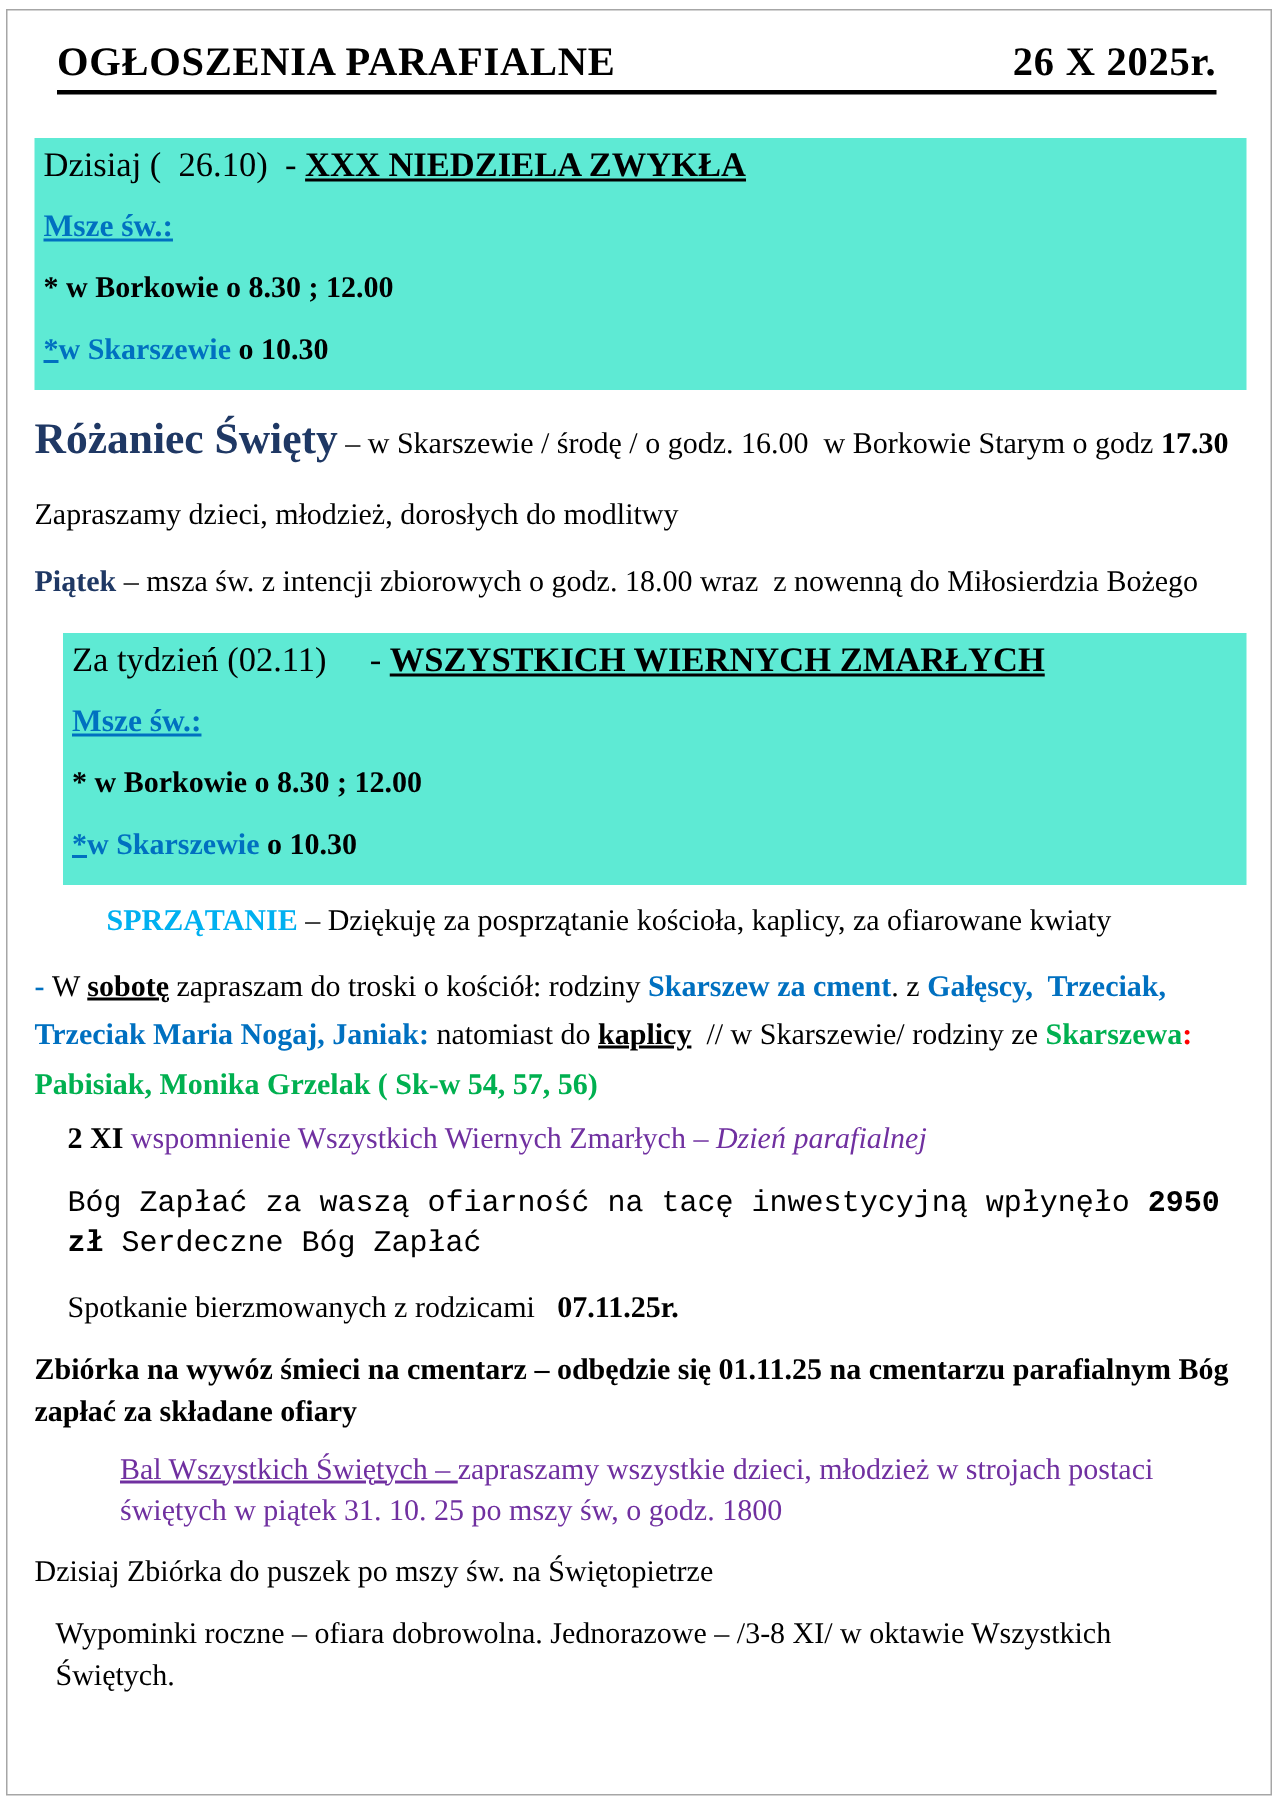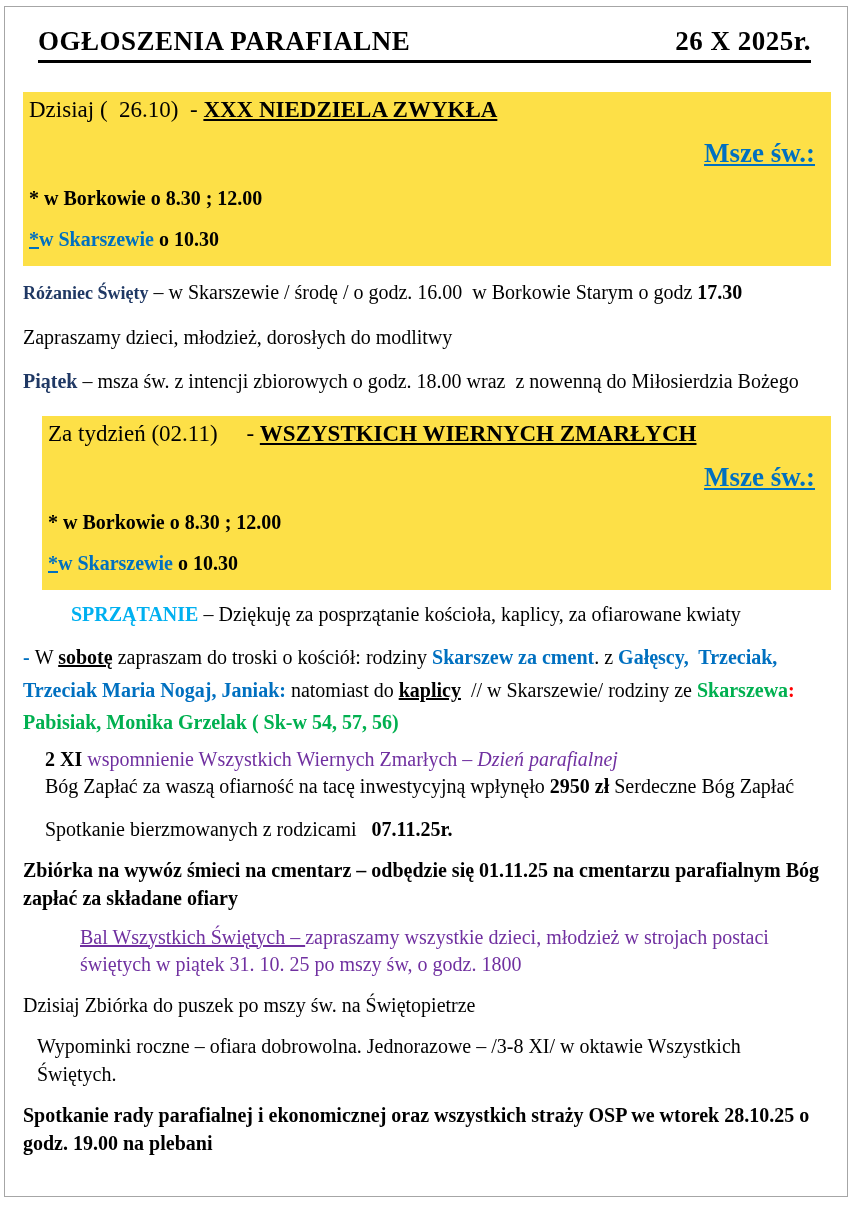--- a/index.html
+++ b/index.html
@@ -21,54 +21,54 @@
   .title-row{
     display:flex;justify-content:space-between;align-items:baseline;
     margin:26px 20px 0 15px;
     border-bottom:3px solid #000;
     padding-bottom:3px;
   }
   .title-row .t{font-size:27px;font-weight:bold;letter-spacing:.5px;}
 
   
   .green-block{
-    background:#fde047;
-    padding:5px 16px 15px 6px;
+    background:#5eead4;
+    padding:5px 2px 15px 6px;
     box-sizing:border-box;
   }
   .gb1{margin-top:29px;}
   .gb2{margin-top:20px;margin-left:19px;}
   .g-head{font-size:23px;white-space:pre-wrap;}
   .g-head .hd{font-weight:bold;text-decoration:underline;}
-  .g-msze{margin-top:15px;text-align:right;font-size:27px;font-weight:bold;}
+  .g-msze{margin-top:15px;text-align:left;font-size:21px;font-weight:bold;}
   .g-msze span{color:#0070c0;text-decoration:underline;}
   .g-mass{margin-top:18px;font-size:20px;font-weight:bold;white-space:pre-wrap;}
   .g-mass .lnk{color:#0070c0;}
   .g-mass .lnk .star{text-decoration:underline;}
 
   
   p{margin:0;font-size:20px;line-height:1.38;white-space:pre-wrap;}
   .navy{color:#1f3864;font-weight:bold;}
   .cyan{color:#00b0f0;font-weight:bold;}
   .blue-b{color:#0070c0;font-weight:bold;}
   .green-b{color:#00b050;font-weight:bold;}
   .red-b{color:#ff0000;font-weight:bold;}
   .purple-b{color:#7030a0;font-weight:normal;}
   .b{font-weight:bold;}
   .u{text-decoration:underline;}
   .i{font-style:italic;}
 
   .p-rozaniec{margin-top:13px;}
-  .p-rozaniec .navy{font-size:18px;}
+  .p-rozaniec .navy{font-size:29px;}
   .p-zapraszamy{margin-top:17px;}
   .p-piatek{margin-top:17px;}
   .p-sprzatanie{margin-top:11px;padding-left:48px;}
   .p-sobota{margin-top:13px;line-height:1.62;}
   .p-zaduszki{margin-top:7px;padding-left:22px;}
-  .p-taca{padding-left:22px;}
+  .p-taca{margin-top:15px;padding-left:22px;font-family:Liberation Mono, monospace;}
   .p-bierzmowani{margin-top:15px;padding-left:22px;}
   .p-zbiorka{margin-top:14px;font-weight:bold;}
   .p-bal{margin-top:11px;padding-left:57px;padding-right:40px;}
   .p-puszki{margin-top:13px;}
   .p-wypominki{margin-top:14px;padding-left:14px;padding-right:60px;}
   .p-cmentarz{margin-top:12px;padding-left:4px;font-weight:bold;}
   .p-rada{margin-top:14px;font-weight:bold;}
 </style>
 </head>
 <body>
@@ -114,15 +114,14 @@
 
   <p class="p-zbiorka">Zbiórka na wywóz śmieci na cmentarz – odbędzie się 01.11.25 na cmentarzu parafialnym Bóg zapłać za składane ofiary</p>
 
   <p class="p-bal"><span class="purple-b u">Bal Wszystkich Świętych – </span><span class="purple-b">zapraszamy wszystkie dzieci, młodzież w strojach postaci świętych w piątek 31. 10. 25 po mszy św, o godz. 1800</span></p>
 
   <p class="p-puszki">Dzisiaj Zbiórka do puszek po mszy św. na Świętopietrze</p>
 
   <p class="p-wypominki">Wypominki roczne – ofiara dobrowolna. Jednorazowe – /3-8 XI/ w oktawie Wszystkich Świętych.</p>
 
 
-  <p class="p-rada">Spotkanie rady parafialnej i ekonomicznej oraz wszystkich straży OSP we wtorek 28.10.25 o godz. 19.00 na plebani</p>
 
 </div>
 
 </body></html>

